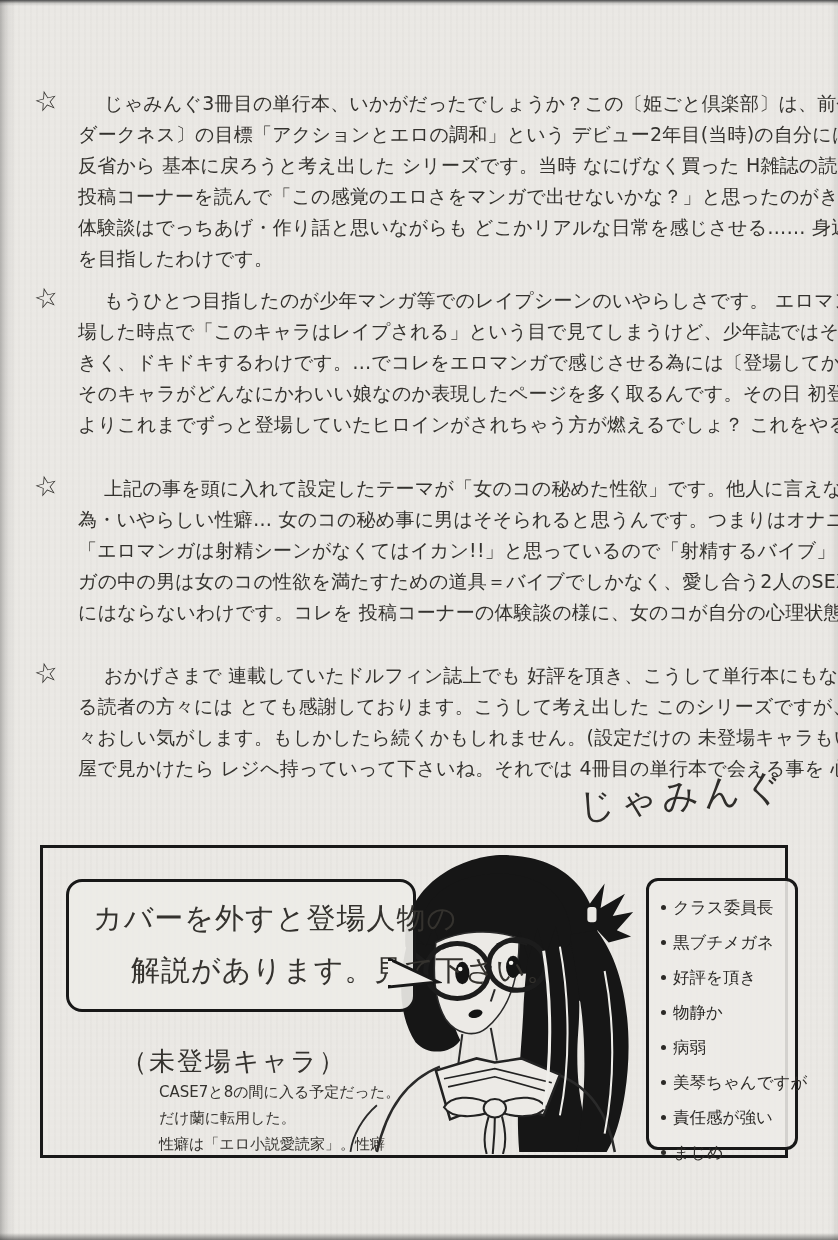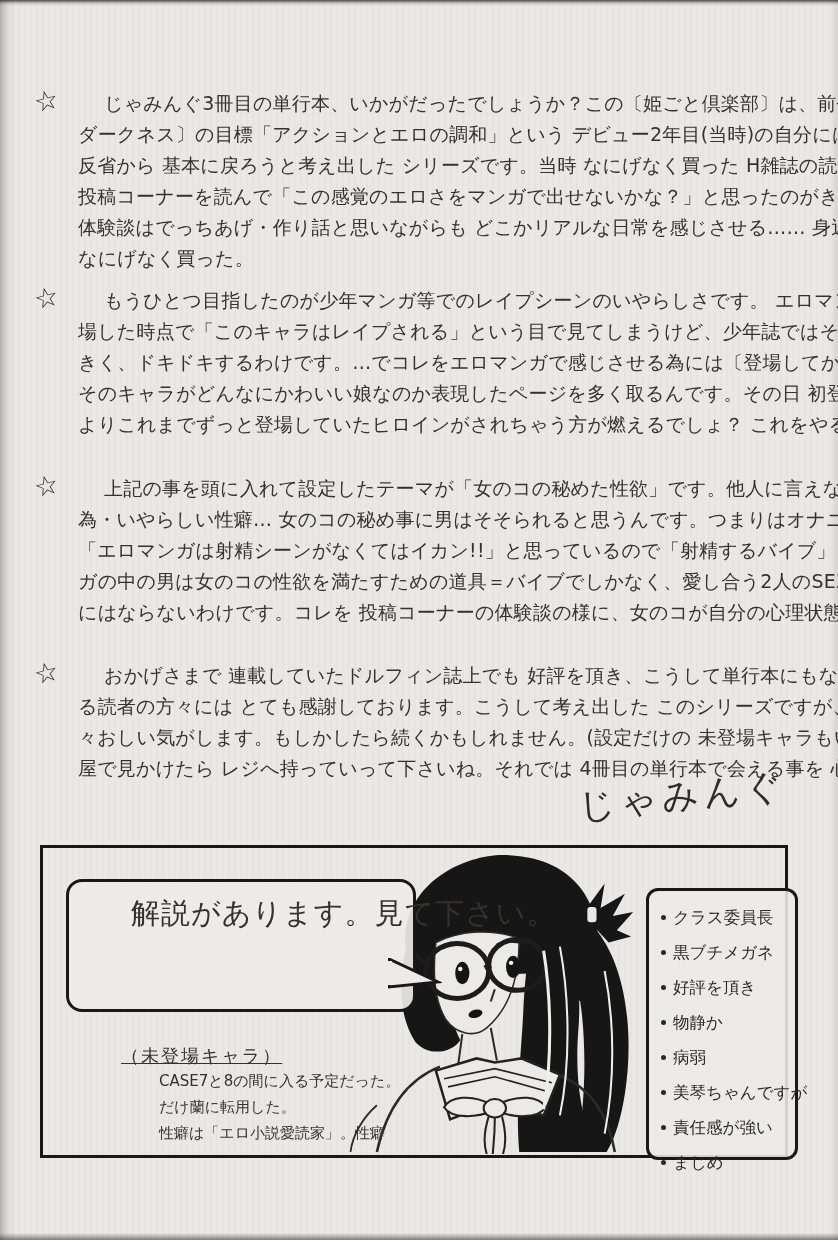--- a/index.html
+++ b/index.html
@@ -37,49 +37,49 @@
     border:3px solid #181818; box-sizing:border-box; }
   .girl { position:absolute; left:294px; top:1px; width:336px; height:305px; z-index:1; }
 
   .bubble { position:absolute; left:23px; top:31px; width:350px; height:133px;
     border:3px solid #181818; border-radius:16px; box-sizing:border-box;
     background:rgba(237,235,231,0.92); z-index:2; }
   .bubble-line1 { margin:17px 0 0 24px; font-size:29px; letter-spacing:1px; white-space:nowrap; }
   .bubble-line2 { margin:12px 0 0 62px; font-size:29px; letter-spacing:1px; white-space:nowrap; }
   .bubble-tail { position:absolute; left:345px; top:110px; z-index:3; }
 
-  .traits { position:absolute; left:603px; top:40px; width:152px; height:272px;
+  .traits { position:absolute; left:603px; top:30px; width:152px; height:272px;
     border:3px solid #181818; border-radius:12px; box-sizing:border-box;
     padding:16px 4px 0 12px; background:rgba(237,235,231,0.88); z-index:2; }
   .trait { font-size:16.5px; margin-bottom:13px; white-space:nowrap; color:#2c2a27; }
   .trait .bdot { display:inline-block; width:5px; height:5px; background:#2c2a27;
     border-radius:50%; margin:0 7px 3px 0; }
 
   .note { position:absolute; left:78px; top:196px; z-index:2; }
-  .note-title { font-size:18px; letter-spacing:2px; white-space:nowrap;text-decoration:underline; }
+  .note-title { font-size:26px; letter-spacing:2px; white-space:nowrap; }
   .note-line { font-size:15px; line-height:26px; margin-left:38px; white-space:nowrap; }
   .note-line:first-of-type { margin-top:6px; }
 </style>
 </head>
 <body>
 
 <div class="page">
   <div class="edge-top"></div>
   <div class="edge-left"></div>
   <div class="edge-right"></div>
   <div class="edge-bottom"></div>
 
   <div class="para" style="top:88px">
     <span class="star">☆</span>
     <div class="pline">じゃみんぐ3冊目の単行本、いかがだったでしょうか？この〔姫ごと倶楽部〕は、前作〔クロス オブ</div>
     <div class="pline">ダークネス〕の目標「アクションとエロの調和」という デビュー2年目(当時)の自分には難しすぎる事に挑んだ</div>
     <div class="pline">反省から 基本に戻ろうと考え出した シリーズです。当時 なにげなく買った H雑誌の読者の体験談の</div>
     <div class="pline">投稿コーナーを読んで「この感覚のエロさをマンガで出せないかな？」と思ったのがきっかけです。このての</div>
     <div class="pline">体験談はでっちあげ・作り話と思いながらも どこかリアルな日常を感じさせる…… 身近に感じるエロチシズム</div>
-    <div class="pline">なにげなく買った。</div>
+    <div class="pline">を目指したわけです。</div>
   </div>
 
   <div class="para" style="top:285px">
     <span class="star">☆</span>
     <div class="pline">もうひとつ目指したのが少年マンガ等でのレイプシーンのいやらしさです。 エロマンガだと女のコが登</div>
     <div class="pline">場した時点で「このキャラはレイプされる」という目で見てしまうけど、少年誌ではそれが無い分 衝激が大</div>
     <div class="pline">きく、ドキドキするわけです。…でコレをエロマンガで感じさせる為には〔登場してからエロに行くまでの間〕…つまり</div>
     <div class="pline">そのキャラがどんなにかわいい娘なのか表現したページを多く取るんです。その日 初登場のキャラがレイプされる</div>
     <div class="pline">よりこれまでずっと登場していたヒロインがされちゃう方が燃えるでしょ？ これをやる為に作ったのが 部長 草薙</div>
   </div>
@@ -161,20 +161,21 @@
         <path d="M157,263 C162,282 160,294 158,300" fill="none" stroke="#222222" stroke-width="2"></path>
       </g>
       <g stroke="#efeeea" fill="none">
         <path d="M198,100 C206,150 206,210 198,256" stroke-width="3"></path>
         <path d="M214,96 C224,150 224,214 214,262" stroke-width="2"></path>
         <path d="M258,120 C268,170 268,230 258,280" stroke-width="2"></path>
       </g>
     </svg>
 
     <div class="bubble">
+      <div class="bubble-line1">カバーを外すと登場人物の</div>
       <div class="bubble-line2">解説があります。見て下さい。</div>
     </div>
     <svg class="bubble-tail" width="54" height="36">
       <polygon points="1,1 50,24 1,29" fill="#edebe7" stroke="#181818" stroke-width="3"></polygon>
       <rect x="0" y="3" width="4" height="24" fill="#edebe7"></rect>
     </svg>
 
     <div class="traits">
       <div class="trait"><span class="bdot"></span><span>クラス委員長</span></div>
       <div class="trait"><span class="bdot"></span><span>黒ブチメガネ</span></div>

